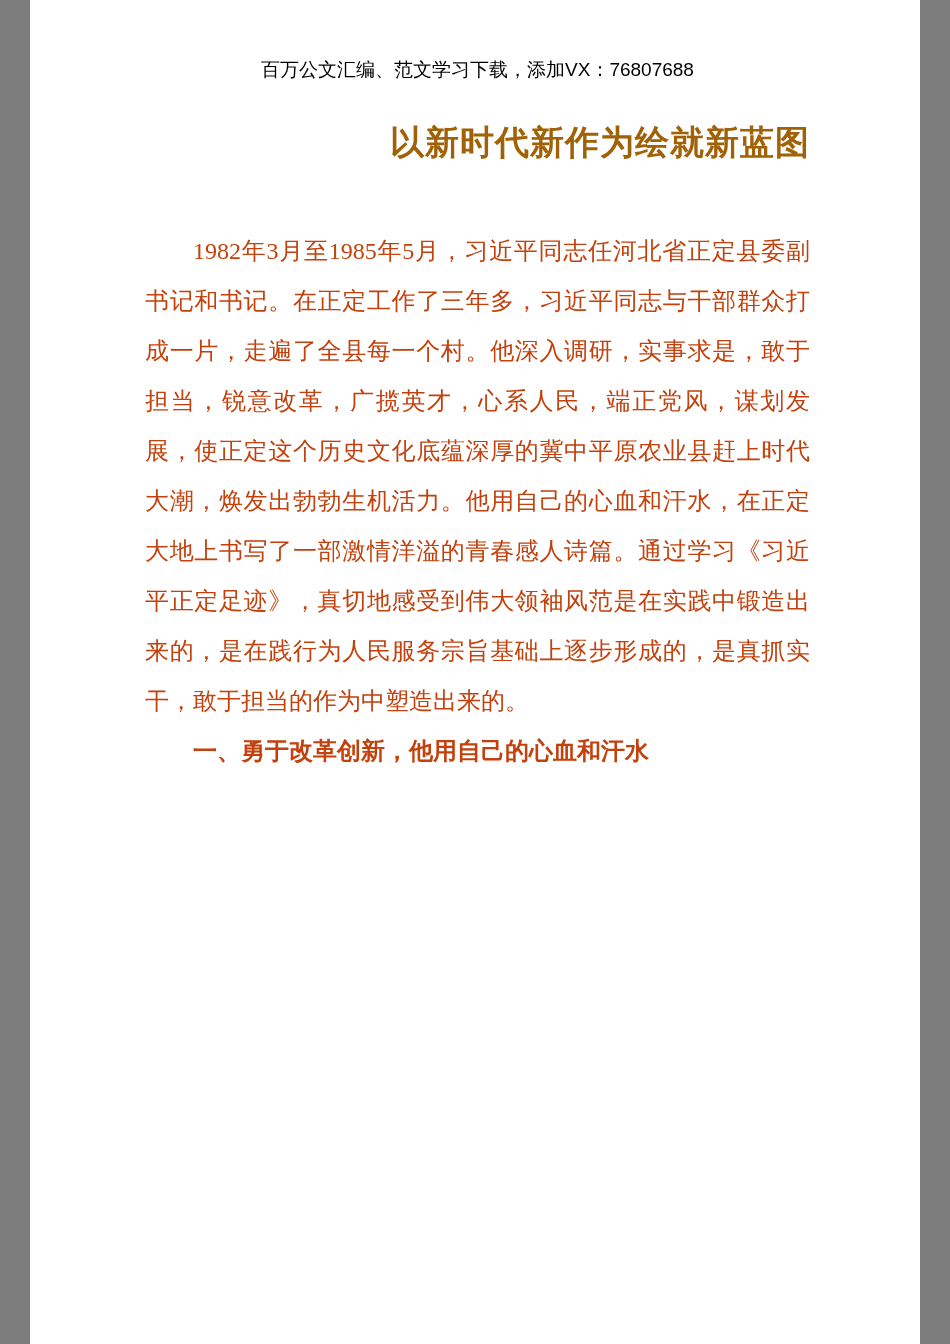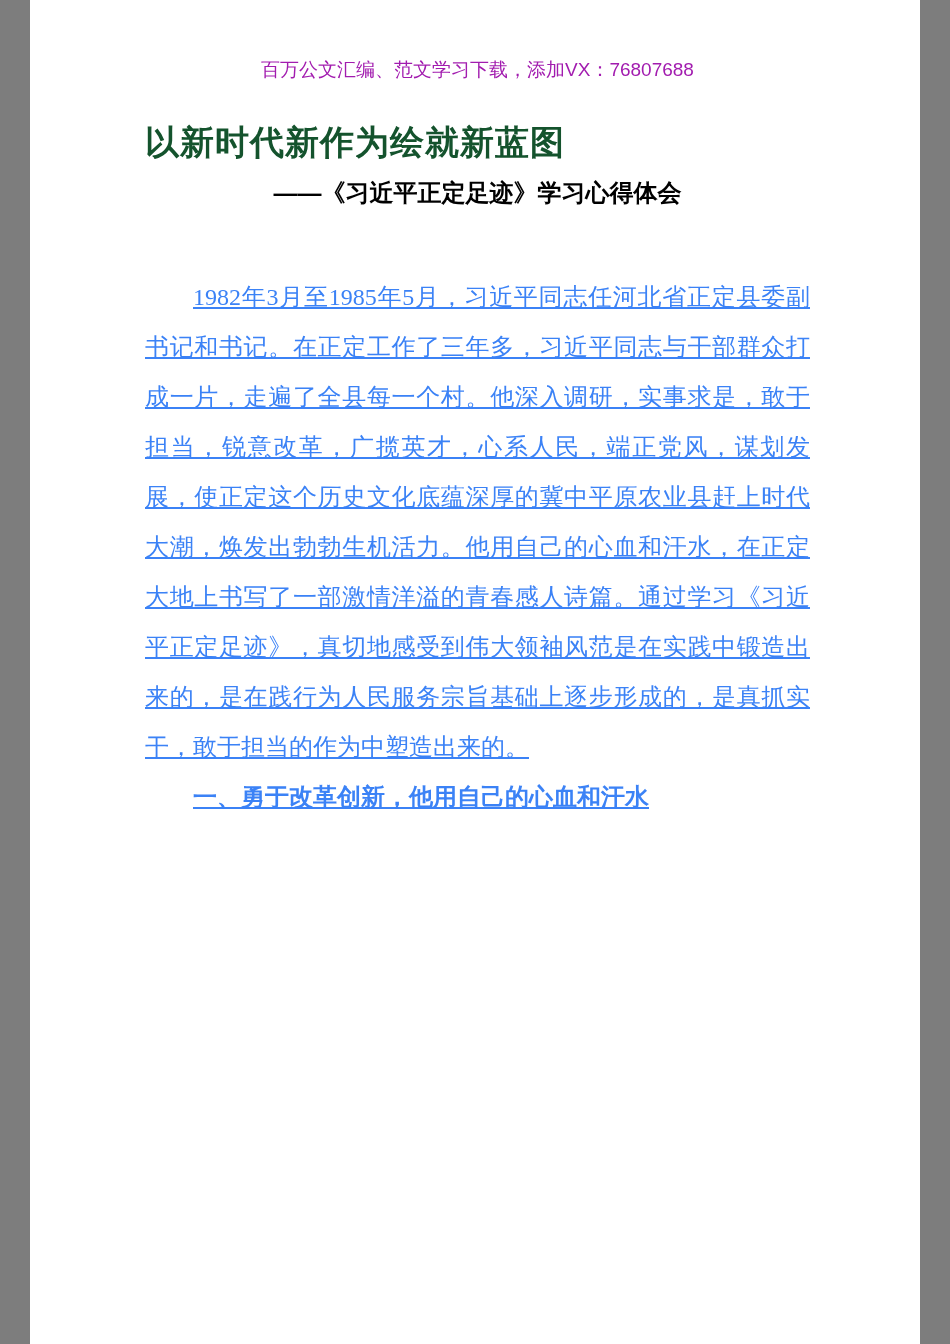--- a/index.html
+++ b/index.html
@@ -28,66 +28,64 @@
   }
   .notice {
     text-align: center;
     color: #ff0000;
     font-size: 19px;
     line-height: 24px;
     margin: 0 0 40px 0;
     font-family: "Liberation Sans", "DejaVu Sans", sans-serif;
   }
   .title {
-    text-align: left;
-    color: #14532d;
+    text-align: right;
+    color: #a16207;
     font-size: 34px;
     line-height: 40px;
     font-weight: 700;
     margin: 0 0 16px 0;
     letter-spacing: 1px;
     font-family: "Liberation Sans", "DejaVu Sans", sans-serif;
   }
   .subtitle {
     text-align: center;
     color: #000000;
     font-size: 24px;
     line-height: 30px;
     font-weight: 700;
     margin: 0;
     font-family: "Liberation Sans", "DejaVu Sans", sans-serif;
   }
   .body-text {
     margin-top: 64px;
-    color: #3b82f6;
+    color: #c2410c;
     font-size: 24px;
     line-height: 50px;
     text-align: justify;
-    text-decoration: underline;
   }
   .body-text p {
     margin: 0;
     text-indent: 2em;
   }
   .section-heading {
     font-weight: 700;
     font-family: "Liberation Sans", "DejaVu Sans", sans-serif;
   }
 </style>
 </head>
 <body>
 
 <div class="viewport">
   <div class="page">
 
-    <div class="notice" style="color: #a21caf;">百万公文汇编、范文学习下载，添加VX：76807688</div>
+    <div class="notice" style="color: #000000;">百万公文汇编、范文学习下载，添加VX：76807688</div>
 
     <h1 class="title">以新时代新作为绘就新蓝图</h1>
 
-    <h2 class="subtitle">——《习近平正定足迹》学习心得体会</h2>
 
     <div class="body-text">
       <p>1982年3月至1985年5月，习近平同志任河北省正定县委副书记和书记。在正定工作了三年多，习近平同志与干部群众打成一片，走遍了全县每一个村。他深入调研，实事求是，敢于担当，锐意改革，广揽英才，心系人民，端正党风，谋划发展，使正定这个历史文化底蕴深厚的冀中平原农业县赶上时代大潮，焕发出勃勃生机活力。他用自己的心血和汗水，在正定大地上书写了一部激情洋溢的青春感人诗篇。通过学习《习近平正定足迹》，真切地感受到伟大领袖风范是在实践中锻造出来的，是在践行为人民服务宗旨基础上逐步形成的，是真抓实干，敢于担当的作为中塑造出来的。</p>
 
       <p class="section-heading">一、勇于改革创新，他用自己的心血和汗水</p>
 
     </div>
 
   </div>
 </div>

